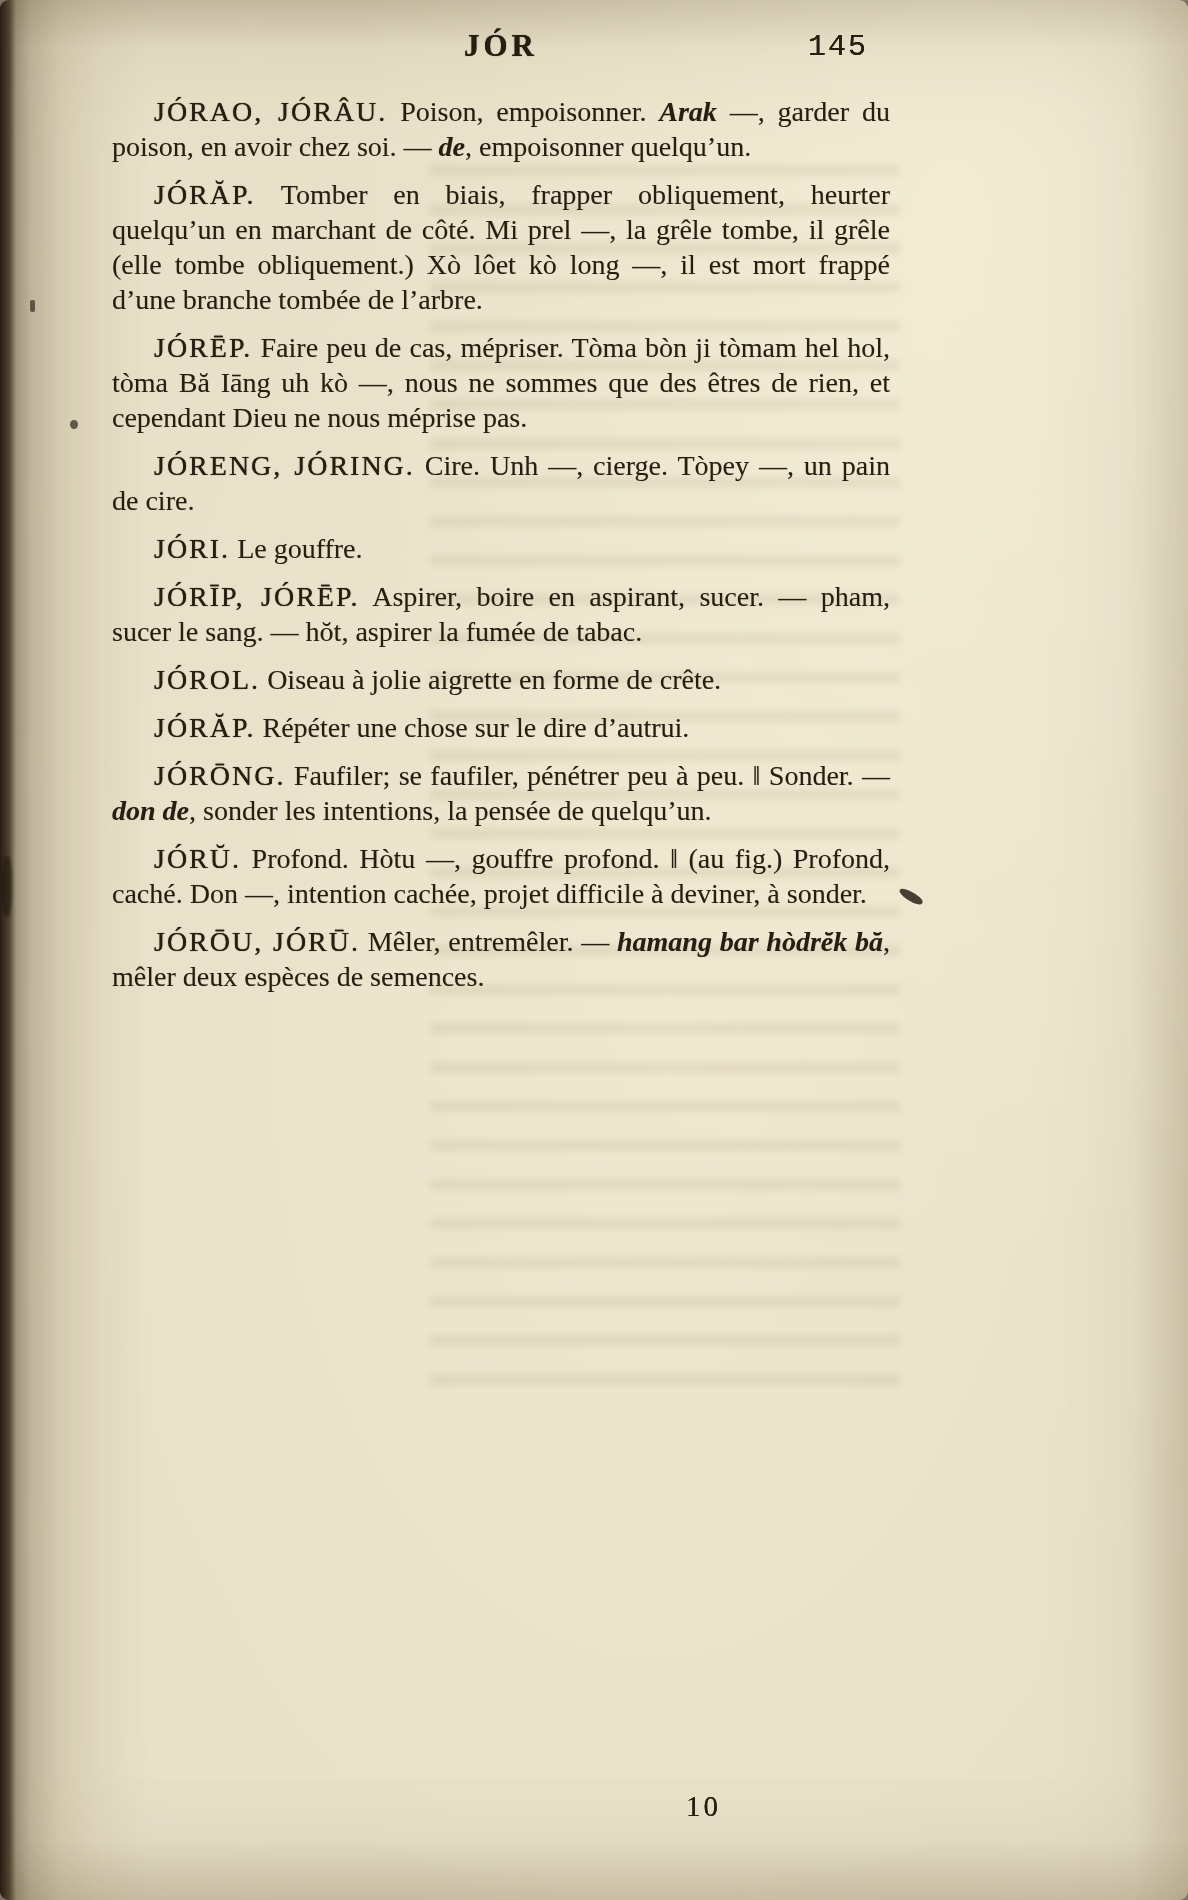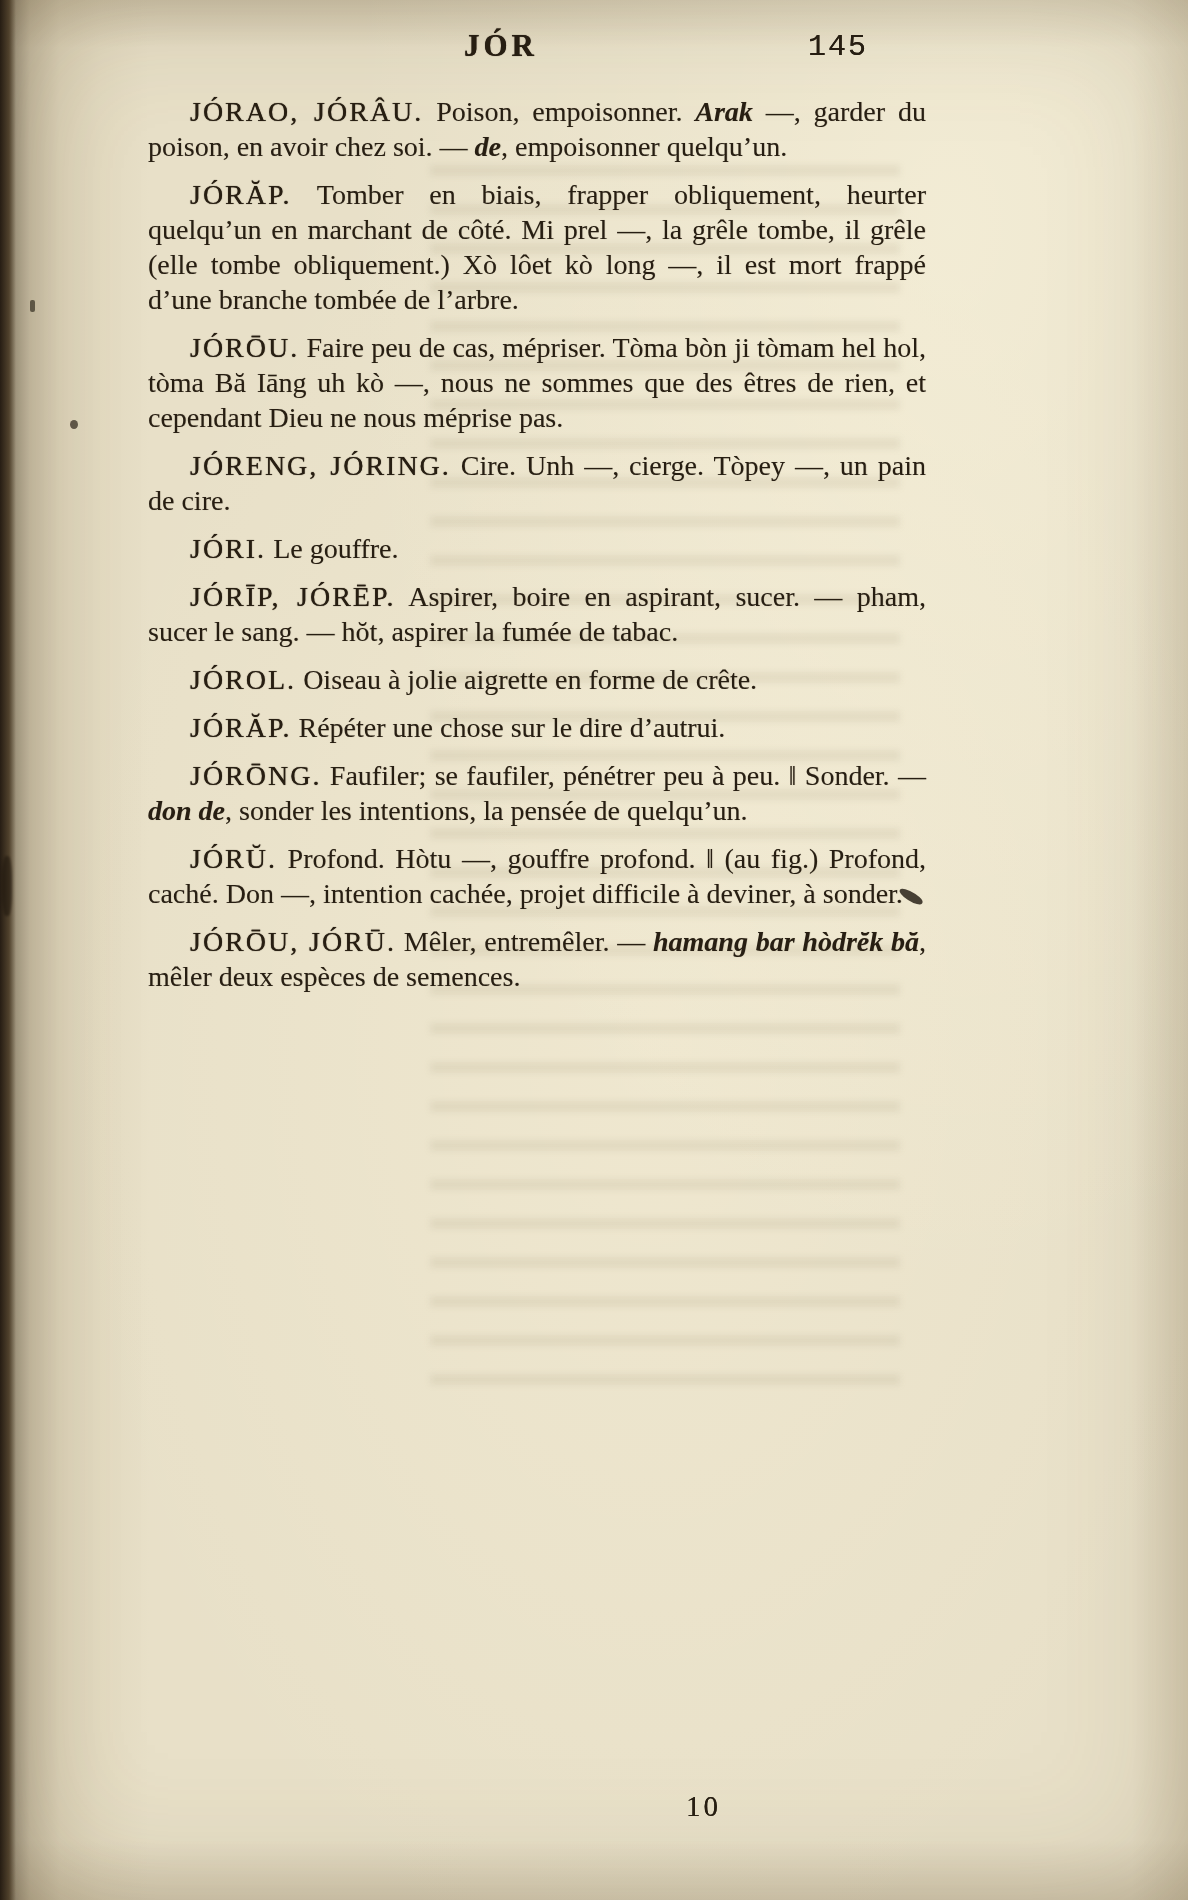--- a/index.html
+++ b/index.html
@@ -13,20 +13,21 @@
     color:#271e12;
     background:
       radial-gradient(ellipse at 80% 12%, rgba(255,250,228,0.45), transparent 45%),
       radial-gradient(ellipse at 55% 55%, rgba(255,248,224,0.30), transparent 65%),
       linear-gradient(90deg, rgba(46,36,22,0.85) 0px, rgba(66,53,34,0.45) 12px, rgba(110,92,62,0.28) 30px, rgba(150,132,95,0.16) 60px, rgba(170,152,112,0.08) 100px, rgba(0,0,0,0) 150px),
       linear-gradient(180deg, rgba(120,100,68,0.22) 0px, rgba(0,0,0,0) 48px),
       linear-gradient(0deg, rgba(120,100,68,0.18) 0px, rgba(0,0,0,0) 60px),
       linear-gradient(270deg, rgba(140,120,84,0.18) 0px, rgba(0,0,0,0) 56px),
       #e8e0c8;
     box-shadow: inset 0 0 140px rgba(92,72,42,0.22);
+    border-radius: 9px;
   }
   .gutter{
     position:absolute;left:0;top:0;width:16px;height:100%;
     background:linear-gradient(90deg,#221910 0%, #4a3b26 55%, rgba(74,59,38,0) 100%);
     opacity:.9;
   }
   .bleed{
     position:absolute;left:430px;top:150px;width:470px;height:1260px;
     background:repeating-linear-gradient(180deg,
       rgba(0,0,0,0) 0px, rgba(0,0,0,0) 15px,
@@ -46,21 +47,20 @@
   .page-number{
     position:absolute;right:22px;top:2px;
     font-size:30px;letter-spacing:2px;
     text-shadow:0 0 0.6px currentColor;
     font-family:Liberation Mono, monospace;
   }
   .entries{
     position:absolute;left:112px;top:94px;width:778px;
     font-size:28px;line-height:35px;text-align:justify;
     text-shadow:0.3px 0.3px 0.7px rgba(43,32,21,0.30);
-    margin-left:36px;
   }
   .entry{margin:0 0 13px 0;text-indent:42px;}
   .seg-hw{letter-spacing:2px;text-shadow:0 0 0.9px currentColor;}
   .seg-i{}
   .seg-bi{font-style:italic;font-weight:bold;}
   .signature-mark{
     position:absolute;left:686px;top:1790px;
     font-size:29px;letter-spacing:3px;
     text-shadow:0 0 0.6px currentColor;
   }
@@ -88,21 +88,21 @@
   <div class="bleed"></div>
 
   <div class="running-header">
     <div class="header-title">JÓR</div>
     <div class="page-number">145</div>
   </div>
 
   <div class="entries">
       <p class="entry"><span class="seg-hw">JÓRAO, JÓRÂU.</span><span class="seg-n">  Poison, empoisonner. </span><span class="seg-bi">Arak</span><span class="seg-n"> —, garder du poison, en avoir chez soi. — </span><span class="seg-bi">de</span><span class="seg-n">, empoisonner quelqu’un.</span></p>
       <p class="entry"><span class="seg-hw">JÓRĂP.</span><span class="seg-n">  Tomber en biais, frapper obliquement, heurter quelqu’un en marchant de côté. </span><span class="seg-i">Mi prel</span><span class="seg-n"> —, la grêle tombe, il grêle (elle tombe obliquement.) </span><span class="seg-i">Xò lôet kò long</span><span class="seg-n"> —, il est mort frappé d’une branche tombée de l’arbre.</span></p>
-      <p class="entry"><span class="seg-hw">JÓRŌU.</span><span class="seg-n">  Faire peu de cas, mépriser. </span><span class="seg-i">Tòma bòn ji tòmam hel hol, tòma Bă Iāng uh kò</span><span class="seg-n"> —, nous ne sommes que des êtres de rien, et cependant Dieu ne nous méprise pas.</span></p>
+      <p class="entry"><span class="seg-hw">JÓRĒP.</span><span class="seg-n">  Faire peu de cas, mépriser. </span><span class="seg-i">Tòma bòn ji tòmam hel hol, tòma Bă Iāng uh kò</span><span class="seg-n"> —, nous ne sommes que des êtres de rien, et cependant Dieu ne nous méprise pas.</span></p>
       <p class="entry"><span class="seg-hw">JÓRENG, JÓRING.</span><span class="seg-n">  Cire. </span><span class="seg-i">Unh</span><span class="seg-n"> —, cierge. </span><span class="seg-i">Tòpey</span><span class="seg-n"> —, un pain de cire.</span></p>
       <p class="entry"><span class="seg-hw">JÓRI.</span><span class="seg-n">  Le gouffre.</span></p>
       <p class="entry"><span class="seg-hw">JÓRĪP, JÓRĒP.</span><span class="seg-n">  Aspirer, boire en aspirant, sucer. — </span><span class="seg-i">pham</span><span class="seg-n">, sucer le sang. — </span><span class="seg-i">hŏt</span><span class="seg-n">, aspirer la fumée de tabac.</span></p>
       <p class="entry"><span class="seg-hw">JÓROL.</span><span class="seg-n">  Oiseau à jolie aigrette en forme de crête.</span></p>
       <p class="entry"><span class="seg-hw">JÓRĂP.</span><span class="seg-n">  Répéter une chose sur le dire d’autrui.</span></p>
       <p class="entry"><span class="seg-hw">JÓRŌNG.</span><span class="seg-n">  Faufiler; se faufiler, pénétrer peu à peu. ‖ Sonder. — </span><span class="seg-bi">don de</span><span class="seg-n">, sonder les intentions, la pensée de quelqu’un.</span></p>
       <p class="entry"><span class="seg-hw">JÓRŬ.</span><span class="seg-n">  Profond. </span><span class="seg-i">Hòtu</span><span class="seg-n"> —, gouffre profond. ‖ (au fig.) Profond, caché. </span><span class="seg-i">Don</span><span class="seg-n"> —, intention cachée, projet difficile à deviner, à sonder.</span></p>
       <p class="entry"><span class="seg-hw">JÓRŌU, JÓRŪ.</span><span class="seg-n">  Mêler, entremêler. — </span><span class="seg-bi">hamang bar hòdrĕk bă</span><span class="seg-n">, mêler deux espèces de semences.</span></p>
     </div>
 

